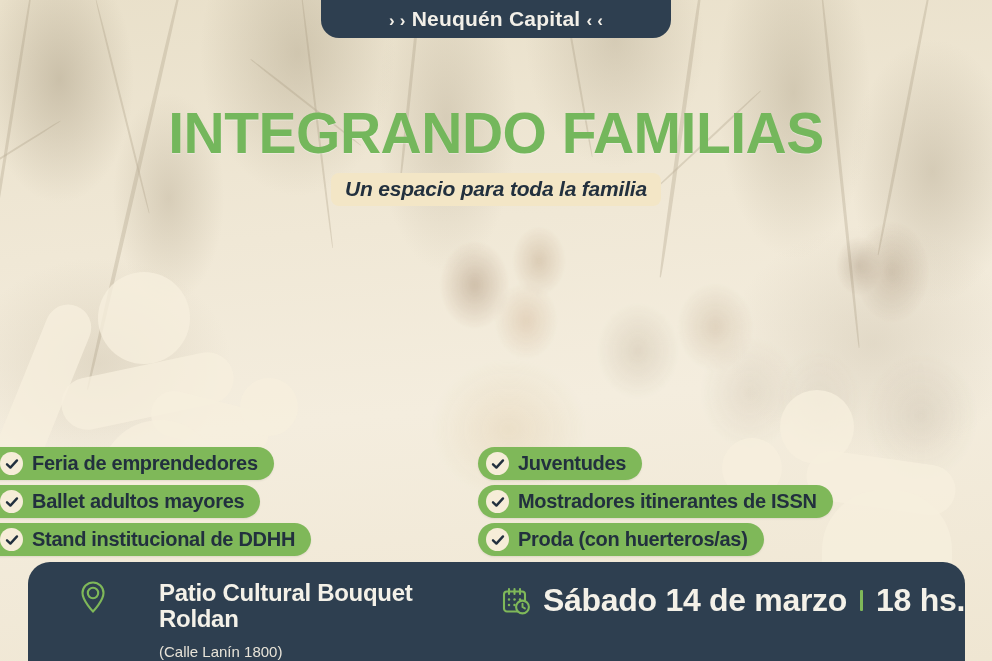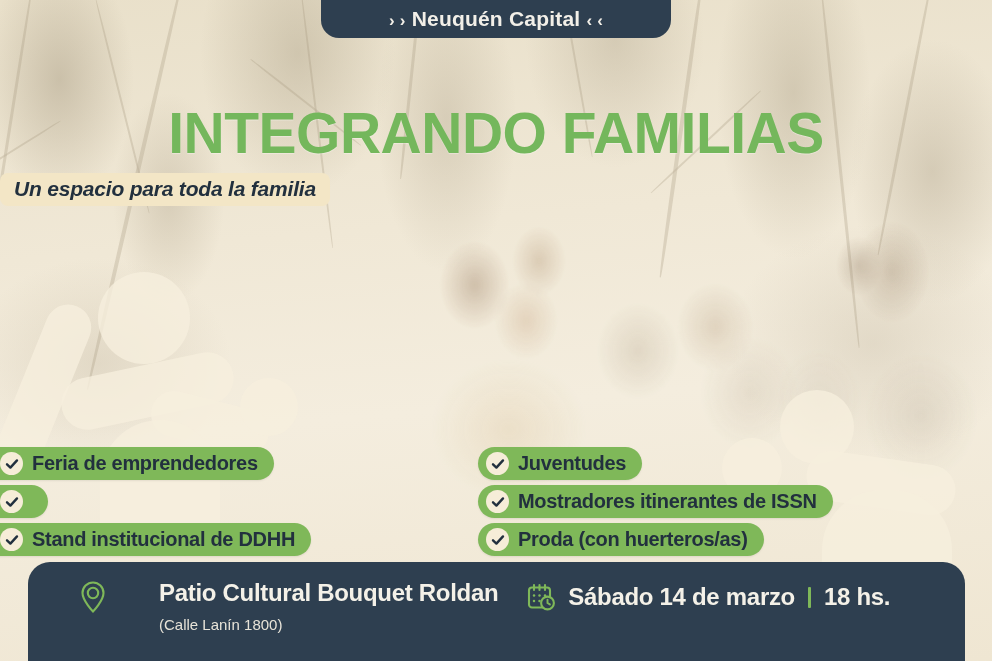--- a/index.html
+++ b/index.html
@@ -102,21 +102,21 @@
     text-align:center; z-index:5;
   }
   .main-title {
     font-size:57px;
     font-weight:800;
     color:#74B75C;
     letter-spacing:-0.5px;
     line-height:1.05;
     text-shadow:0 1px 1px rgba(255,255,255,.35);
   }
-  .subtitle-wrap { margin-top:9px; display:flex; justify-content:flex-start; }
+  .subtitle-wrap { margin-top:9px; display:flex; justify-content:center; }
   .subtitle {
     background:#F3E6C6;
     color:#22303E;
     font-size:21px;
     font-weight:700;
     font-style:italic;
     padding:4px 14px 5px;
     border-radius:8px;
     letter-spacing:-0.2px;
   }
@@ -171,21 +171,21 @@
   .venue { display:flex; align-items:flex-start; margin-left:50px;gap:39px; }
   .venue-texts { margin-left:12px; }
   .venue-name {
     color:#F4F1E8; font-size:24px; font-weight:700; letter-spacing:-0.3px; line-height:1.1;
   }
   .venue-sub {
     color:#E7E3D8; font-size:15px; font-weight:400; margin-top:10px;
   }
   .datetime { display:flex; align-items:center; margin-left:28px; padding-top:2px; }
   .dt-text {
-    color:#F4F1E8; font-size:24px; font-weight:600; letter-spacing:-0.3px;
+    color:#F4F1E8; font-size:32px; font-weight:600; letter-spacing:-0.3px;
     margin-left:12px; display:flex; align-items:center; white-space:nowrap;
   }
   .dt-sep {
     display:inline-block;
     width:3px; height:21px;
     background:#7FB859;
     margin:0 13px;
     border-radius:1px;
   }
   .icon-svg { display:block; }
@@ -255,20 +255,21 @@
             </svg>
         </span>
         <span class="pill-label">Feria de emprendedores</span>
       </div>
       <div class="pill">
         <span class="check">
           <svg class="icon-svg" width="14" height="14" viewBox="0 0 14 14">
               <path d="M2 7.3 L5.4 10.6 L12 3.4" fill="none" stroke="#22303E" stroke-width="2.4" stroke-linecap="round" stroke-linejoin="round"></path>
             </svg>
         </span>
+        <span class="pill-label">Ballet adultos mayores</span>
       </div>
       <div class="pill">
         <span class="check">
           <svg class="icon-svg" width="14" height="14" viewBox="0 0 14 14">
               <path d="M2 7.3 L5.4 10.6 L12 3.4" fill="none" stroke="#22303E" stroke-width="2.4" stroke-linecap="round" stroke-linejoin="round"></path>
             </svg>
         </span>
         <span class="pill-label">Stand institucional de DDHH</span>
       </div>
     </div>

